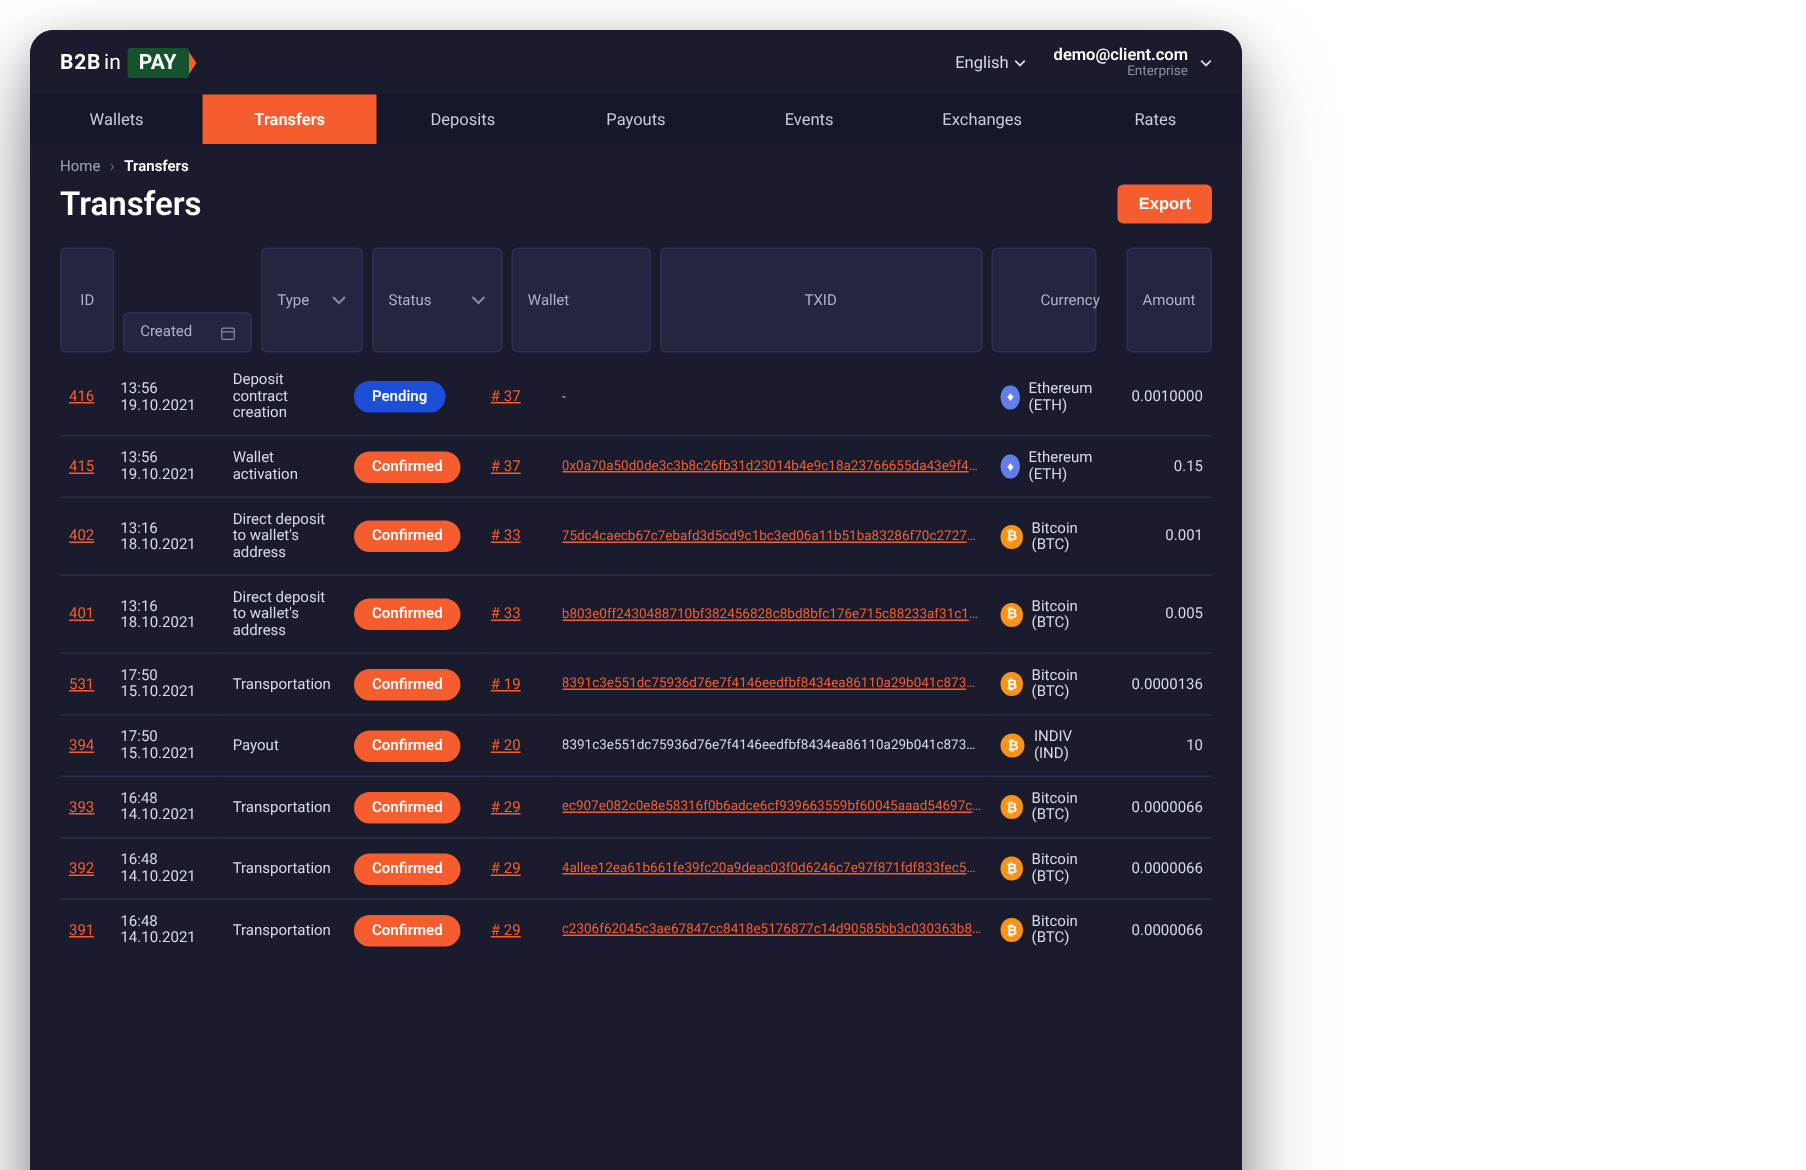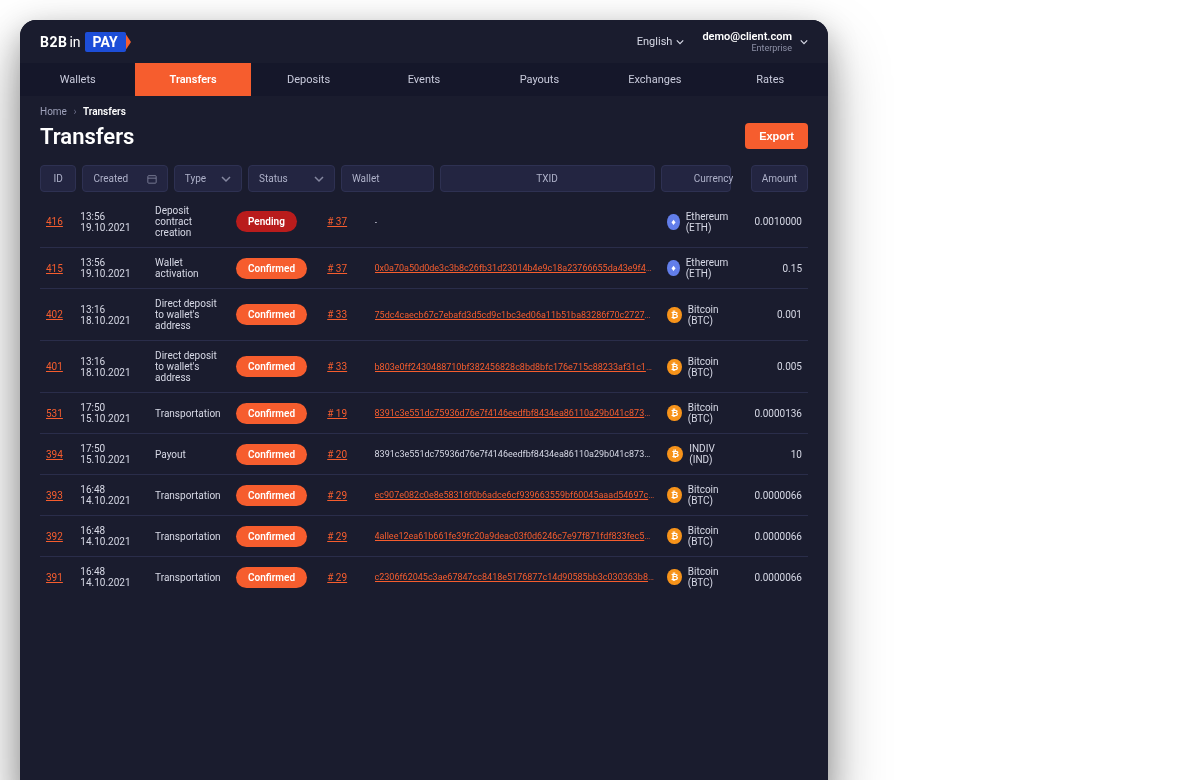--- a/index.html
+++ b/index.html
@@ -21,21 +21,21 @@
     display: flex;
     align-items: center;
     justify-content: space-between;
     padding: 10px 20px;
     background: #1a1c2e;
   }
   .logo { display: flex; align-items: center; font-weight: 700; font-size: 14px; }
   .logo .b2b { color: #fff; letter-spacing: 0.5px; }
   .logo .in { color: #fff; font-weight: 400; margin: 0 2px; }
   .logo .pay {
-    background: #1d4ed8;
+    background: #14532d;
     color: #fff;
     padding: 2px 8px;
     border-radius: 2px;
     font-weight: 700;
     margin-left: 2px;
     position: relative;
   }
   .logo .notch {
     width: 0; height: 0;
     border-top: 9px solid transparent;
@@ -106,21 +106,21 @@
     border-radius: 4px;
     padding: 7px 10px;
     font-size: 10px;
     color: #aeb1c9;
     display: flex;
     align-items: center;
     justify-content: space-between;
     cursor: pointer;
   }
   .f-id { width: 42px; justify-content: center; }
-  .f-created { width: 110px; }
+  .f-created { width: 110px; margin-top: 43px; }
   .f-type { width: 86px; }
   .f-status { width: 112px; }
   .f-wallet { width: 120px; }
   .f-txid { width: 290px; justify-content: center; }
   .f-currency { width: 70px; padding-left: 32px; }
   .f-amount { width: 60px; justify-content: flex-start; cursor: default; margin-left: 14px; }
 
   .filter-icon { width: 10px; height: 10px; opacity: 0.7; }
 
   table { width: 100%; border-collapse: collapse; }
@@ -146,21 +146,21 @@
   .txid.plain { color: #d7d9e6; text-decoration: none; cursor: default; }
   .badge {
     display: inline-block;
     padding: 5px 12px;
     border-radius: 12px;
     font-size: 10px;
     font-weight: 600;
     color: #fff;
   }
   .badge.confirmed { background: #f65d2e; }
-  .badge.pending { background: #b91c1c; }
+  .badge.pending { background: #1d4ed8; }
   .curr { display: flex; align-items: center; gap: 6px; }
   .curr-icon {
     width: 16px; height: 16px; border-radius: 50%;
     display: flex; align-items: center; justify-content: center;
     font-size: 9px; font-weight: 700; color: #fff;
   }
   .curr-icon.eth { background: #627eea; }
   .curr-icon.btc { background: #f7931a; }
   .curr-icon.ind { background: #f7931a; }
 </style>
@@ -196,22 +196,22 @@
             </svg>
         </span>
       </div>
     </div>
   </div>
 
   <div class="navbar">
     <div class="nav-item">Wallets</div>
     <div class="nav-item active">Transfers</div>
     <div class="nav-item">Deposits</div>
+    <div class="nav-item">Payouts</div>
     <div class="nav-item">Events</div>
-    <div class="nav-item">Payouts</div>
     <div class="nav-item">Exchanges</div>
     <div class="nav-item">Rates</div>
   </div>
 
   <div class="breadcrumb">
     <span style="cursor:pointer;">Home</span>
     <span class="sep">›</span>
     <span class="current">Transfers</span>
   </div>
 

